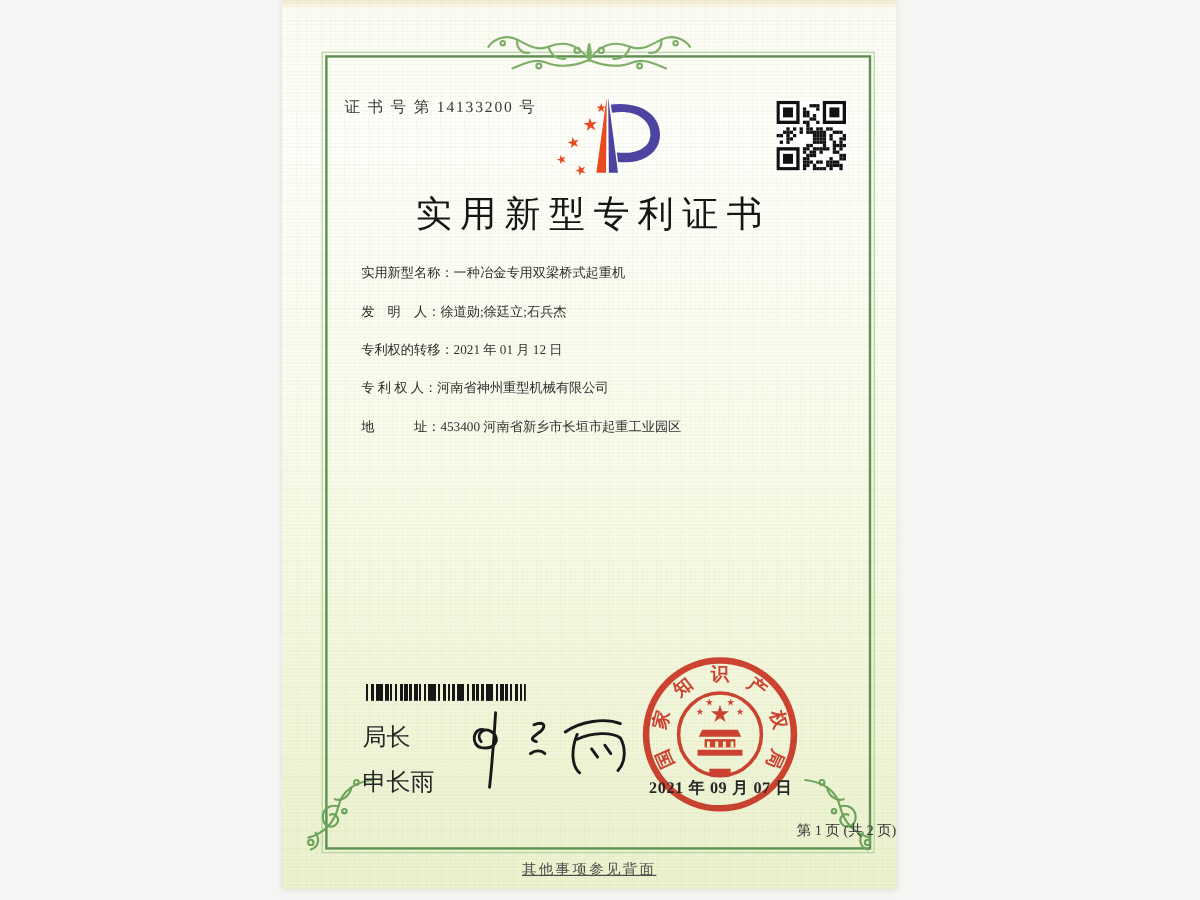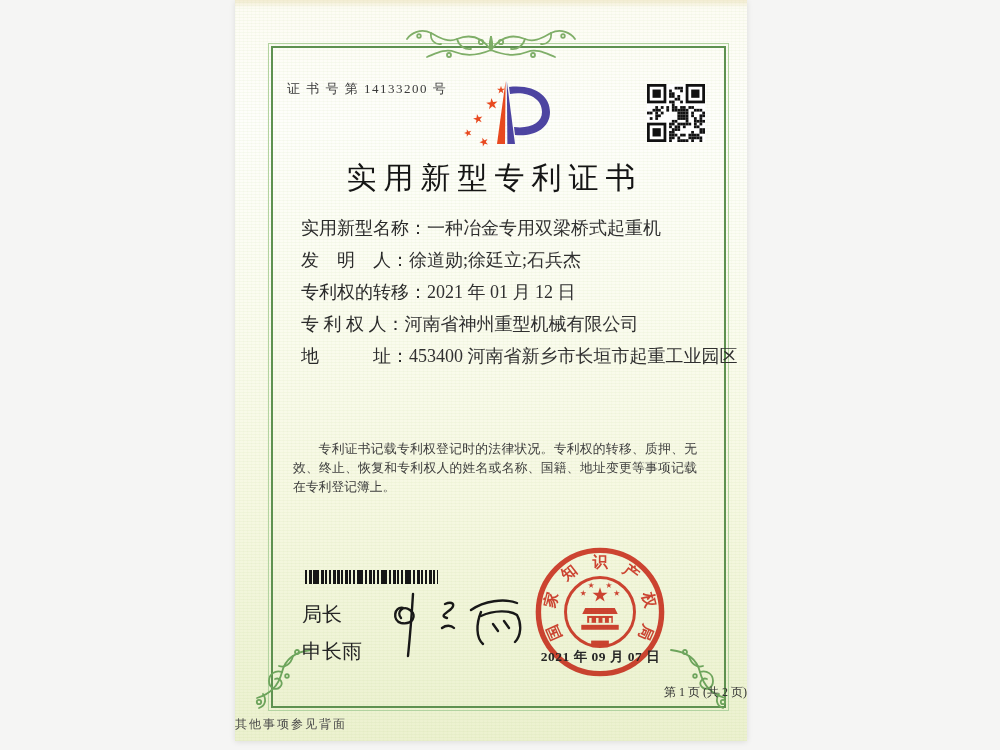--- a/index.html
+++ b/index.html
@@ -12,41 +12,41 @@
     background:repeating-linear-gradient(0deg,rgba(140,180,80,0.055) 0 1px,transparent 1px 3px),
                repeating-linear-gradient(90deg,rgba(140,180,80,0.035) 0 1px,transparent 1px 4px);}
   .frame{position:absolute;left:36px;top:46px;width:455px;height:662px;box-sizing:border-box;
     border:2px solid #5e9150;outline:1px solid #b2d3a0;outline-offset:2px;}
   .abs{position:absolute;}
   .cert-no{left:52px;top:80px;font-size:13px;letter-spacing:1.5px;color:#3a3a3a;}
   .logo{left:222px;top:80px;width:100px;height:76px;}
   .qr{left:412px;top:84px;width:58px;height:58px;}
   .title{left:0;right:0;top:158px;text-align:center;font-size:30px;font-weight:normal;
     color:#151515;letter-spacing:7px;padding-left:7px;}
-  .fields{left:66px;top:221px;width:400px;font-size:18px;color:#2e2e2e;}
+  .fields{left:66px;top:221px;width:400px;font-size:11px;color:#2e2e2e;}
   .frow{height:32px;line-height:14px;white-space:pre;}
   .frow .lab{color:#2a2a2a;}
   .frow .val{color:#303030;}
   .grant{display:flex;gap:38px;}
   .paras{left:58px;top:440px;width:404px;font-size:12.8px;line-height:19px;
     color:#3d3d3d;text-align:justify;}
   .paras p{margin:0;text-indent:2em;}
   .barcode{left:70px;top:570px;width:133px;height:14px;
     background:repeating-linear-gradient(90deg,#161616 0 2px,transparent 2px 4px),
                repeating-linear-gradient(90deg,#161616 0 1px,transparent 1px 6px),
                repeating-linear-gradient(90deg,transparent 0 9px,#161616 9px 12px,transparent 12px 23px);}
   .sig-block{left:67px;top:601px;font-family:"Liberation Sans","DejaVu Sans",sans-serif;
     font-weight:normal;font-size:20px;color:#262626;}
   .sig-block .line2{margin-top:10px;}
   .signature{left:148px;top:586px;width:152px;height:78px;}
   .seal{left:296px;top:543px;width:138px;height:138px;opacity:0.93;mix-blend-mode:multiply;}
   .seal-date{left:288px;top:648px;width:155px;text-align:center;font-size:13.5px;
     color:#262626;font-weight:bold;z-index:4;letter-spacing:0.5px;}
   .page-info{left:0;right:0;top:684px;text-align:right;font-size:12px;color:#333;}
-  .back-note{left:0;right:0;top:716px;text-align:left;font-size:12px;color:#4a4a4a;letter-spacing:2px;}
+  .back-note{left:0;right:0;top:716px;text-align:center;font-size:12px;color:#4a4a4a;letter-spacing:2px;text-decoration:underline;}
   .orn-top{left:50%;top:28px;transform:translateX(-50%);width:172px;height:38px;}
   .orn-bl{left:14px;top:646px;width:66px;height:66px;}
   .orn-br{right:14px;top:646px;width:66px;height:66px;transform:scaleX(-1);}
   .seal-char{font-size:15.5px;font-weight:bold;fill:#d6382a;
     font-family:"Liberation Serif","DejaVu Serif",serif;}
 </style>
 </head>
 <body>
 
 <div class="stage">
@@ -249,21 +249,20 @@
 
     <div class="abs fields">
       <div class="frow"><span class="lab">实用新型名称：</span><span class="val">一种冶金专用双梁桥式起重机</span></div>
       <div class="frow"><span class="lab">发　明　人：</span><span class="val">徐道勋;徐廷立;石兵杰</span></div>
       <div class="frow"><span class="lab">专利权的转移：</span><span class="val">2021 年 01 月 12 日</span></div>
       <div class="frow"><span class="lab">专 利 权 人：</span><span class="val">河南省神州重型机械有限公司</span></div>
       <div class="frow"><span class="lab">地　　　址：</span><span class="val">453400 河南省新乡市长垣市起重工业园区</span></div>
     </div>
 
     <div class="abs paras">
-      <p>专利证书记载专利权登记时的法律状况。专利权的转移、质押、无效、终止、恢复和专利权人的姓名或名称、国籍、地址变更等事项记载在专利登记簿上。</p>
     </div>
 
     <div class="abs barcode"></div>
 
     <div class="abs sig-block">
       <div>局长</div>
       <div class="line2">申长雨</div>
     </div>
 
     <svg class="abs signature" viewBox="0 0 152 78">

